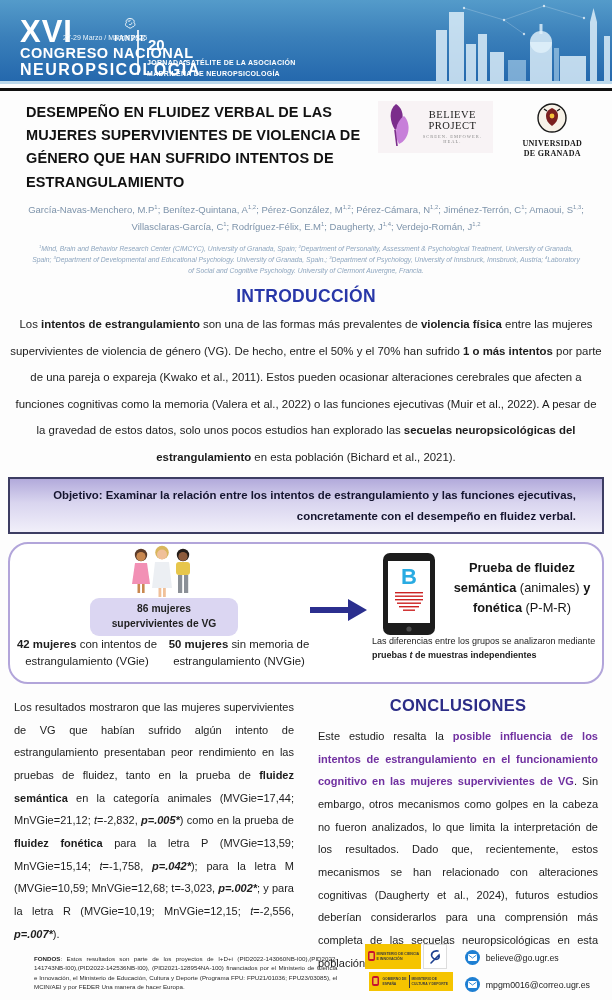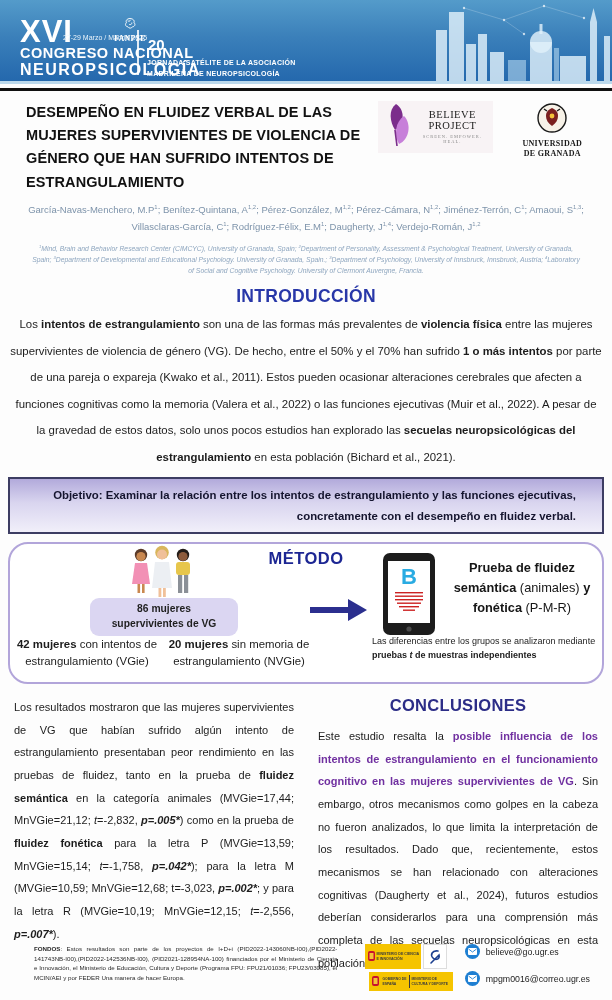--- a/index.html
+++ b/index.html
@@ -57,21 +57,21 @@
 
   
   .cols { display:flex; gap:24px; padding:12px 14px 0; }
   .col { flex:1; }
   .col-head { text-align:center; font-weight:bold; font-size:16.5px; letter-spacing:.3px; margin-bottom:10px; }
   .res-head { color:#2837a8; }
   .con-head { color:#2c2d87; }
   .col-body { text-align:justify; font-size:11px; color:#1c1c1c; line-height:2.06; }
 
   
-  .footer { position:absolute; left:0; right:0; bottom:8px; display:flex; align-items:flex-start; padding:0 18px 0 34px; }
+  .footer { position:absolute; left:0; right:0; bottom:8px; display:flex; align-items:flex-end; padding:0 18px 0 34px; }
   .fondos { width:330px; font-size:6.2px; color:#2a2a2a; line-height:1.55; text-align:justify; }
   .ministries { width:108px; margin-left:28px; position:relative; height:48px; }
   .min1 { position:absolute; left:0; top:0; width:56px; height:25px; background:#f5c400; display:flex; align-items:center; padding:2px; }
   .min1-txt { font-size:3.6px; font-weight:bold; color:#3a3a3a; line-height:1.3; }
   .aei { position:absolute; left:58px; top:0; width:24px; height:25px; background:#fff; border:.5px solid #ddd; display:flex; align-items:center; justify-content:center; }
   .min2 { position:absolute; left:4px; top:28px; width:84px; height:19px; background:#f5c400; display:flex; align-items:center; gap:2px; padding:1px 2px; }
   .min2-txt { font-size:3.4px; font-weight:bold; color:#3a3a3a; line-height:1.25; }
   .min2-div { width:.7px; height:13px; background:#3a3a3a; }
   .emails { margin-left:auto; display:flex; flex-direction:column; gap:12px; padding-right:4px; }
   .email-row { display:flex; align-items:center; gap:6px; }
@@ -173,21 +173,20 @@
 
   <div class="authors"><span>García-Navas-Menchero, M.P</span><sup>1</sup><span>; Benítez-Quintana, A</span><sup>1,2</sup><span>; Pérez-González, M</span><sup>1,2</sup><span>; Pérez-Cámara, N</span><sup>1,2</sup><span>; Jiménez-Terrón, C</span><sup>1</sup><span>; Amaoui, S</span><sup>1,3</sup><span>; Villasclaras-García, C</span><sup>1</sup><span>; Rodríguez-Félix, E.M</span><sup>1</sup><span>; Daugherty, J</span><sup>1,4</sup><span>; Verdejo-Román, J</span><sup>1,2</sup></div>
   <div class="affils"><sup>1</sup><span>Mind, Brain and Behavior Research Center (CIMCYC), University of Granada, Spain; </span><sup>2</sup><span>Department of Personality, Assessment &amp; Psychological Treatment, University of Granada, Spain; </span><sup>3</sup><span>Department of Developmental and Educational Psychology. University of Granada, Spain.; </span><sup>3</sup><span>Department of Psychology, University of Innsbruck, Innsbruck, Austria; </span><sup>4</sup><span>Laboratory of Social and Cognitive Psychology. University of Clermont Auvergne, Francia.</span></div>
 
   <div class="sec-head intro-head">INTRODUCCIÓN</div>
   <div class="intro-body"><span>Los </span><span style="font-weight: bold;">intentos de estrangulamiento</span><span> son una de las formas más prevalentes de </span><span style="font-weight: bold;">violencia física</span><span> entre las mujeres supervivientes de violencia de género (VG). De hecho, entre el 50% y el 70% han sufrido </span><span style="font-weight: bold;">1 o más intentos</span><span> por parte de una pareja o expareja (Kwako et al., 2011). Estos pueden ocasionar alteraciones cerebrales que afecten a funciones cognitivas como la memoria (Valera et al., 2022) o las funciones ejecutivas (Muir et al., 2022). A pesar de la gravedad de estos datos, solo unos pocos estudios han explorado las </span><span style="font-weight: bold;">secuelas neuropsicológicas del estrangulamiento</span><span> en esta población (Bichard et al., 2021).</span></div>
 
   <div class="objective">Objetivo: Examinar la relación entre los intentos de estrangulamiento y las funciones ejecutivas, concretamente con el desempeño en fluidez verbal.</div>
 
   <div class="method">
-    <div class="method-head">MÉTODO</div>
     <span class="women">
       <svg width="80" height="56" viewBox="0 0 80 56">
 
         <circle cx="19" cy="11" r="6.2" fill="#5a3a28"></circle>
         <circle cx="19" cy="12.5" r="4.6" fill="#c98850"></circle>
         <path d="M13,19 L25,19 L28,40 L10,40 Z" fill="#f290b5"></path>
         <rect x="15.5" y="40" width="2.6" height="9" fill="#c98850"></rect>
         <rect x="20" y="40" width="2.6" height="9" fill="#c98850"></rect>
 
         <circle cx="40" cy="8.5" r="6.8" fill="#d9b65c"></circle>
@@ -201,21 +200,21 @@
         <rect x="54" y="18" width="14" height="13" rx="3" fill="#e7c64b"></rect>
         <rect x="56" y="31" width="4.2" height="18" fill="#8b9097"></rect>
         <rect x="62" y="31" width="4.2" height="18" fill="#8b9097"></rect>
       </svg>
     </span>
     <div class="pill">
       <div>86 mujeres</div>
       <div>supervivientes de VG</div>
     </div>
     <div class="grp grp1"><span style="font-weight: bold;">42 mujeres</span><span> con intentos de estrangulamiento (VGie)</span></div>
-    <div class="grp grp2"><span style="font-weight: bold;">20 mujeres</span><span> sin memoria de estrangulamiento (NVGie)</span></div>
+    <div class="grp grp2"><span style="font-weight: bold;">50 mujeres</span><span> sin memoria de estrangulamiento (NVGie)</span></div>
     <span class="arrow">
       <svg width="58" height="28" viewBox="0 0 58 28">
           <polygon points="0,11 38,11 38,3 57,14 38,25 38,17 0,17" fill="#2b2f8e"></polygon>
         </svg>
     </span>
     <span class="tablet">
       <svg width="54" height="84" viewBox="0 0 54 84">
         <rect x="1" y="1" width="52" height="82" rx="7" fill="#1c1c1c"></rect>
         <rect x="6" y="9" width="42" height="62" fill="#ffffff"></rect>
         <text x="27" y="32" text-anchor="middle" font-family="Liberation Sans, sans-serif" font-size="22" font-weight="bold" fill="#29abe2">B</text>

